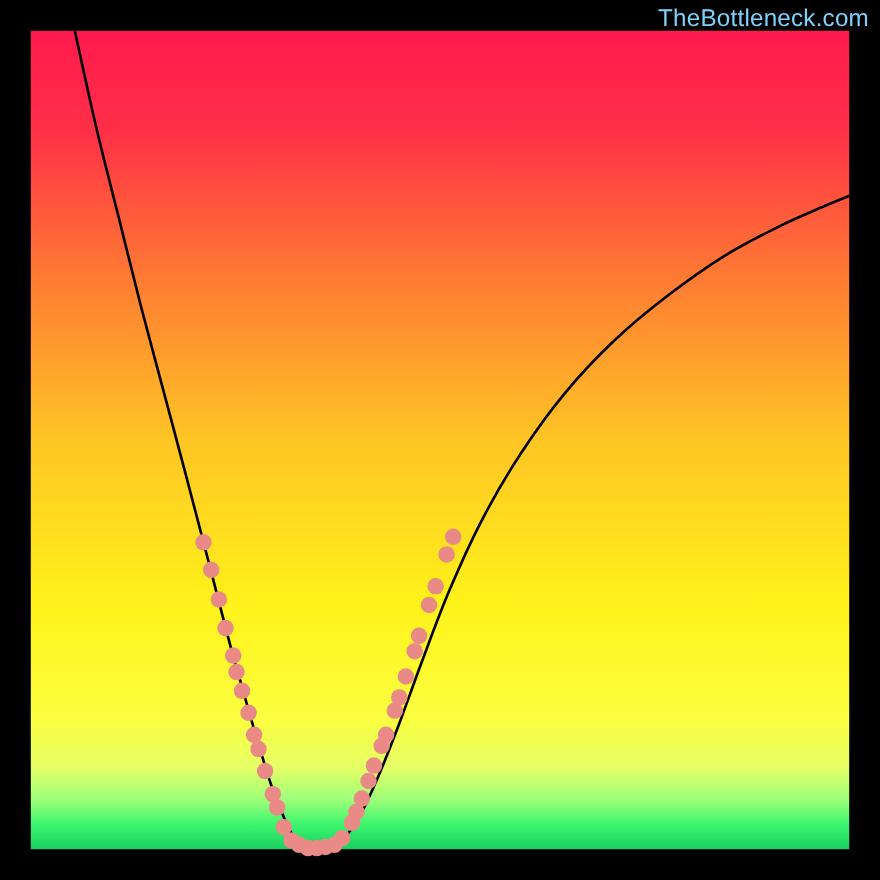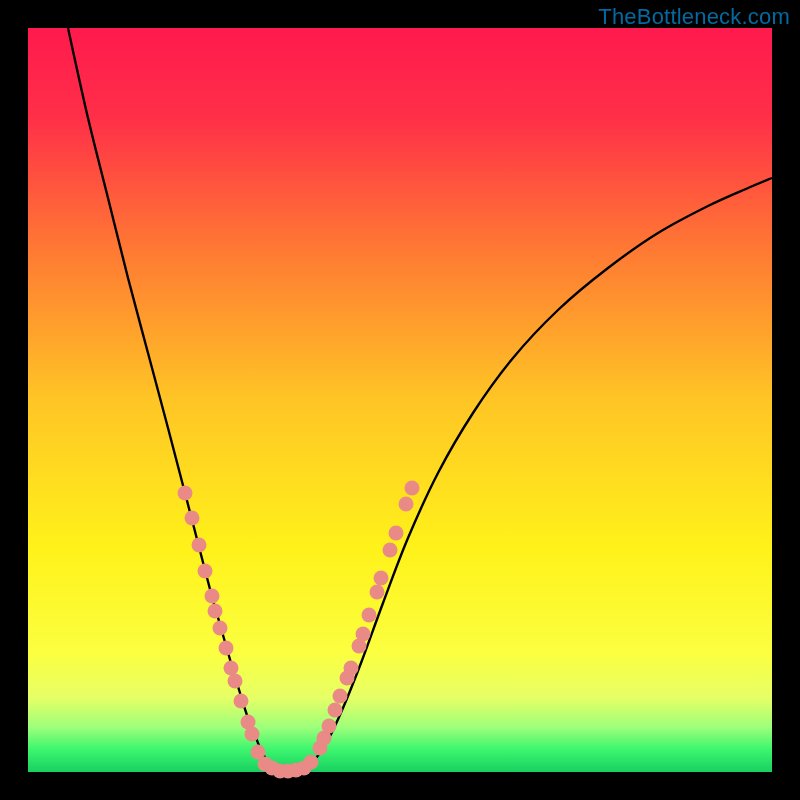--- a/index.html
+++ b/index.html
@@ -26,21 +26,21 @@
     width: 744px;
     height: 744px;
     
   }
   .watermark {
     position: absolute;
     top: 4px;
     right: 10px;
     font-size: 22px;
     font-weight: 500;
-    color: #0369a1;
+    color: #7dd3fc;
     letter-spacing: 0.2px;
   }
   svg.curve {
     position: absolute;
     left: 0;
     top: 0;
     width: 744px;
     height: 744px;
     overflow: visible;
   }

